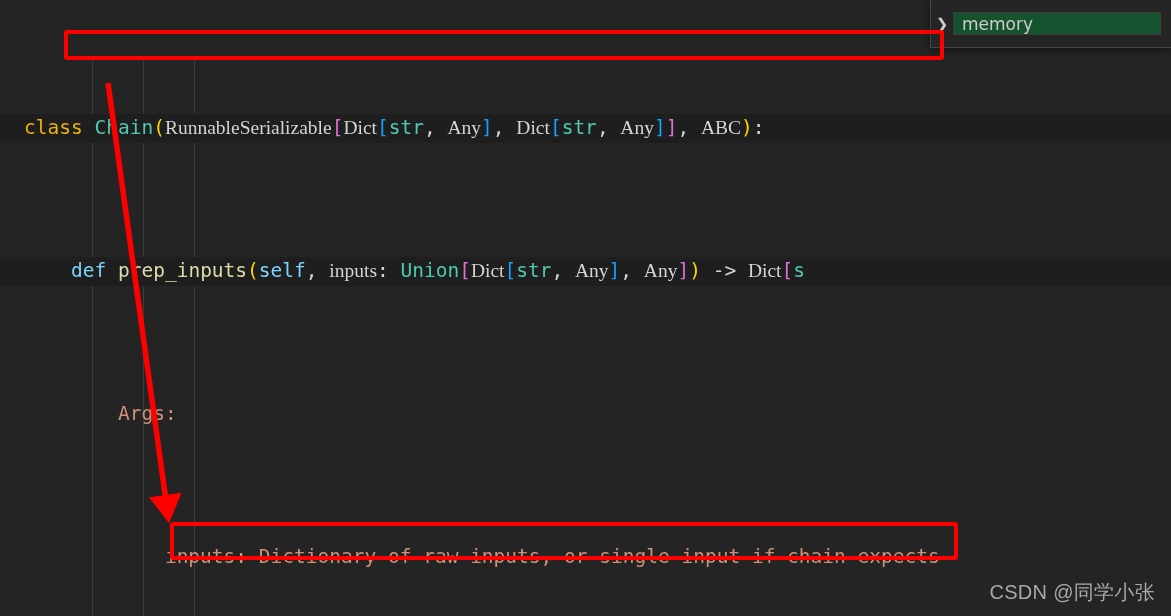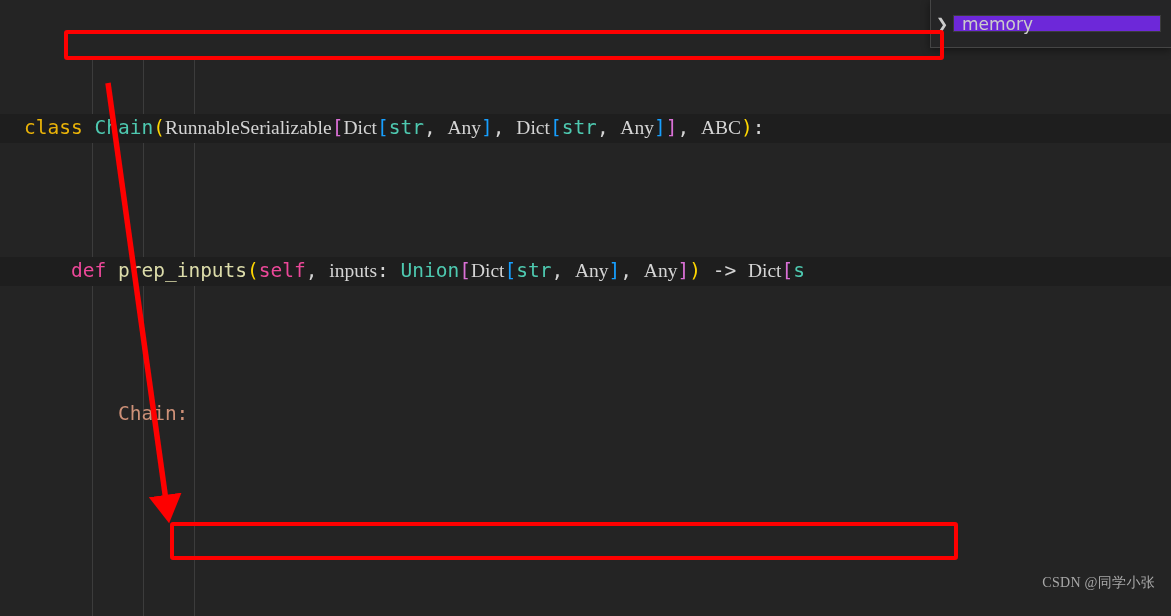--- a/index.html
+++ b/index.html
@@ -27,21 +27,21 @@
   .ln.topbar{background:#1e1e1e;}
 
   
   .guides{position:absolute;left:0;top:56px;height:560px;width:1171px;pointer-events:none;}
   .guides i{position:absolute;top:0;width:1px;height:560px;background:#3c3c3c;display:block;}
 
   
   .kw{color:#eab308;}      
   .cls{color:#4ec9b0;}     
   .fn{color:#dcdcaa;}      
-  .self{color:#ec4899;}    
+  .self{color:#7dd3fc;}    
   .par{color:#ffd700;}     
   .par2{color:#da70d6;}    
   .par3{color:#179fff;}    
   .id{color:#d4d4d4;font-family:Liberation Serif, serif;}
   .doc{color:#ce9178;}
   .op{color:#d4d4d4;}
 
   
   .findwidget{
     position:absolute;right:0;top:0;
@@ -51,40 +51,40 @@
     border-top:none;border-right:none;
     box-sizing:border-box;
     display:flex;align-items:center;
     box-shadow:0 2px 8px rgba(0,0,0,.45);
   }
   .find-chevron{
     width:22px;height:48px;display:flex;align-items:center;justify-content:center;
     color:#cccccc;font-size:15px;font-family:"DejaVu Sans",sans-serif;
   }
   .find-input{
-    flex:1;margin-right:10px;height:17px;
-    background:#6d28d9;border:1px solid #3c3c3c;
+    flex:1;margin-right:10px;height:23px;
+    background:#14532d;border:1px solid #3c3c3c;
     color:#cccccc;font-size:17px;
     font-family:"DejaVu Sans","Liberation Sans",sans-serif;
     padding:0 8px;box-sizing:border-box;outline:none;
     display:flex;align-items:center;
   }
 
   
   .annot{position:absolute;pointer-events:none;}
   .box{
     position:absolute;border:4px solid #fe0000;border-radius:3px;
     box-sizing:border-box;
   }
   .arrow{position:absolute;left:0;top:0;}
 
   .watermark{
-    position:absolute;right:16px;bottom:24px;
-    color:#a8a8a8;font-size:14px;
-    font-family:Liberation Serif, serif;
+    position:absolute;right:16px;bottom:10px;
+    color:#a8a8a8;font-size:20px;
+    font-family:Liberation Sans, sans-serif;
     letter-spacing:.3px;
   }
 </style>
 </head>
 <body>
 
 <div id="root">
 
   <div class="guides">
     <i style="left:92px;"></i>
@@ -94,23 +94,24 @@
 
   <div class="code">
 
     
     <div class="ln topbar"><span class="kw">class</span> <span class="cls">Chain</span><span class="par">(</span><span class="id">RunnableSerializable</span><span class="par2">[</span><span class="id">Dict</span><span class="par3">[</span><span class="cls">str</span><span class="op">, </span><span class="id">Any</span><span class="par3">]</span><span class="op">, </span><span class="id">Dict</span><span class="par3">[</span><span class="cls">str</span><span class="op">, </span><span class="id">Any</span><span class="par3">]</span><span class="par2">]</span><span class="op">, </span><span class="id">ABC</span><span class="par">)</span><span class="op">:</span></div>
 
     
     <div class="ln topbar">    <span class="self">def</span> <span class="fn">prep_inputs</span><span class="par">(</span><span class="self">self</span><span class="op">, </span><span class="id">inputs</span><span class="op">: </span><span class="cls">Union</span><span class="par2">[</span><span class="id">Dict</span><span class="par3">[</span><span class="cls">str</span><span class="op">, </span><span class="id">Any</span><span class="par3">]</span><span class="op">, </span><span class="id">Any</span><span class="par2">]</span><span class="par">)</span> <span class="op">-&gt;</span> <span class="id">Dict</span><span class="par2">[</span><span class="cls">s</span></div>
 
     
-    <div class="ln">        <span class="doc">Chain:</span></div>
+    <div class="ln">        <span class="doc">Args:</span></div>
 
     
+    <div class="ln">            <span class="doc">inputs: Dictionary of raw inputs, or single input if chain expects</span></div>
 
     
     
 
     
     
 
     
     
 

